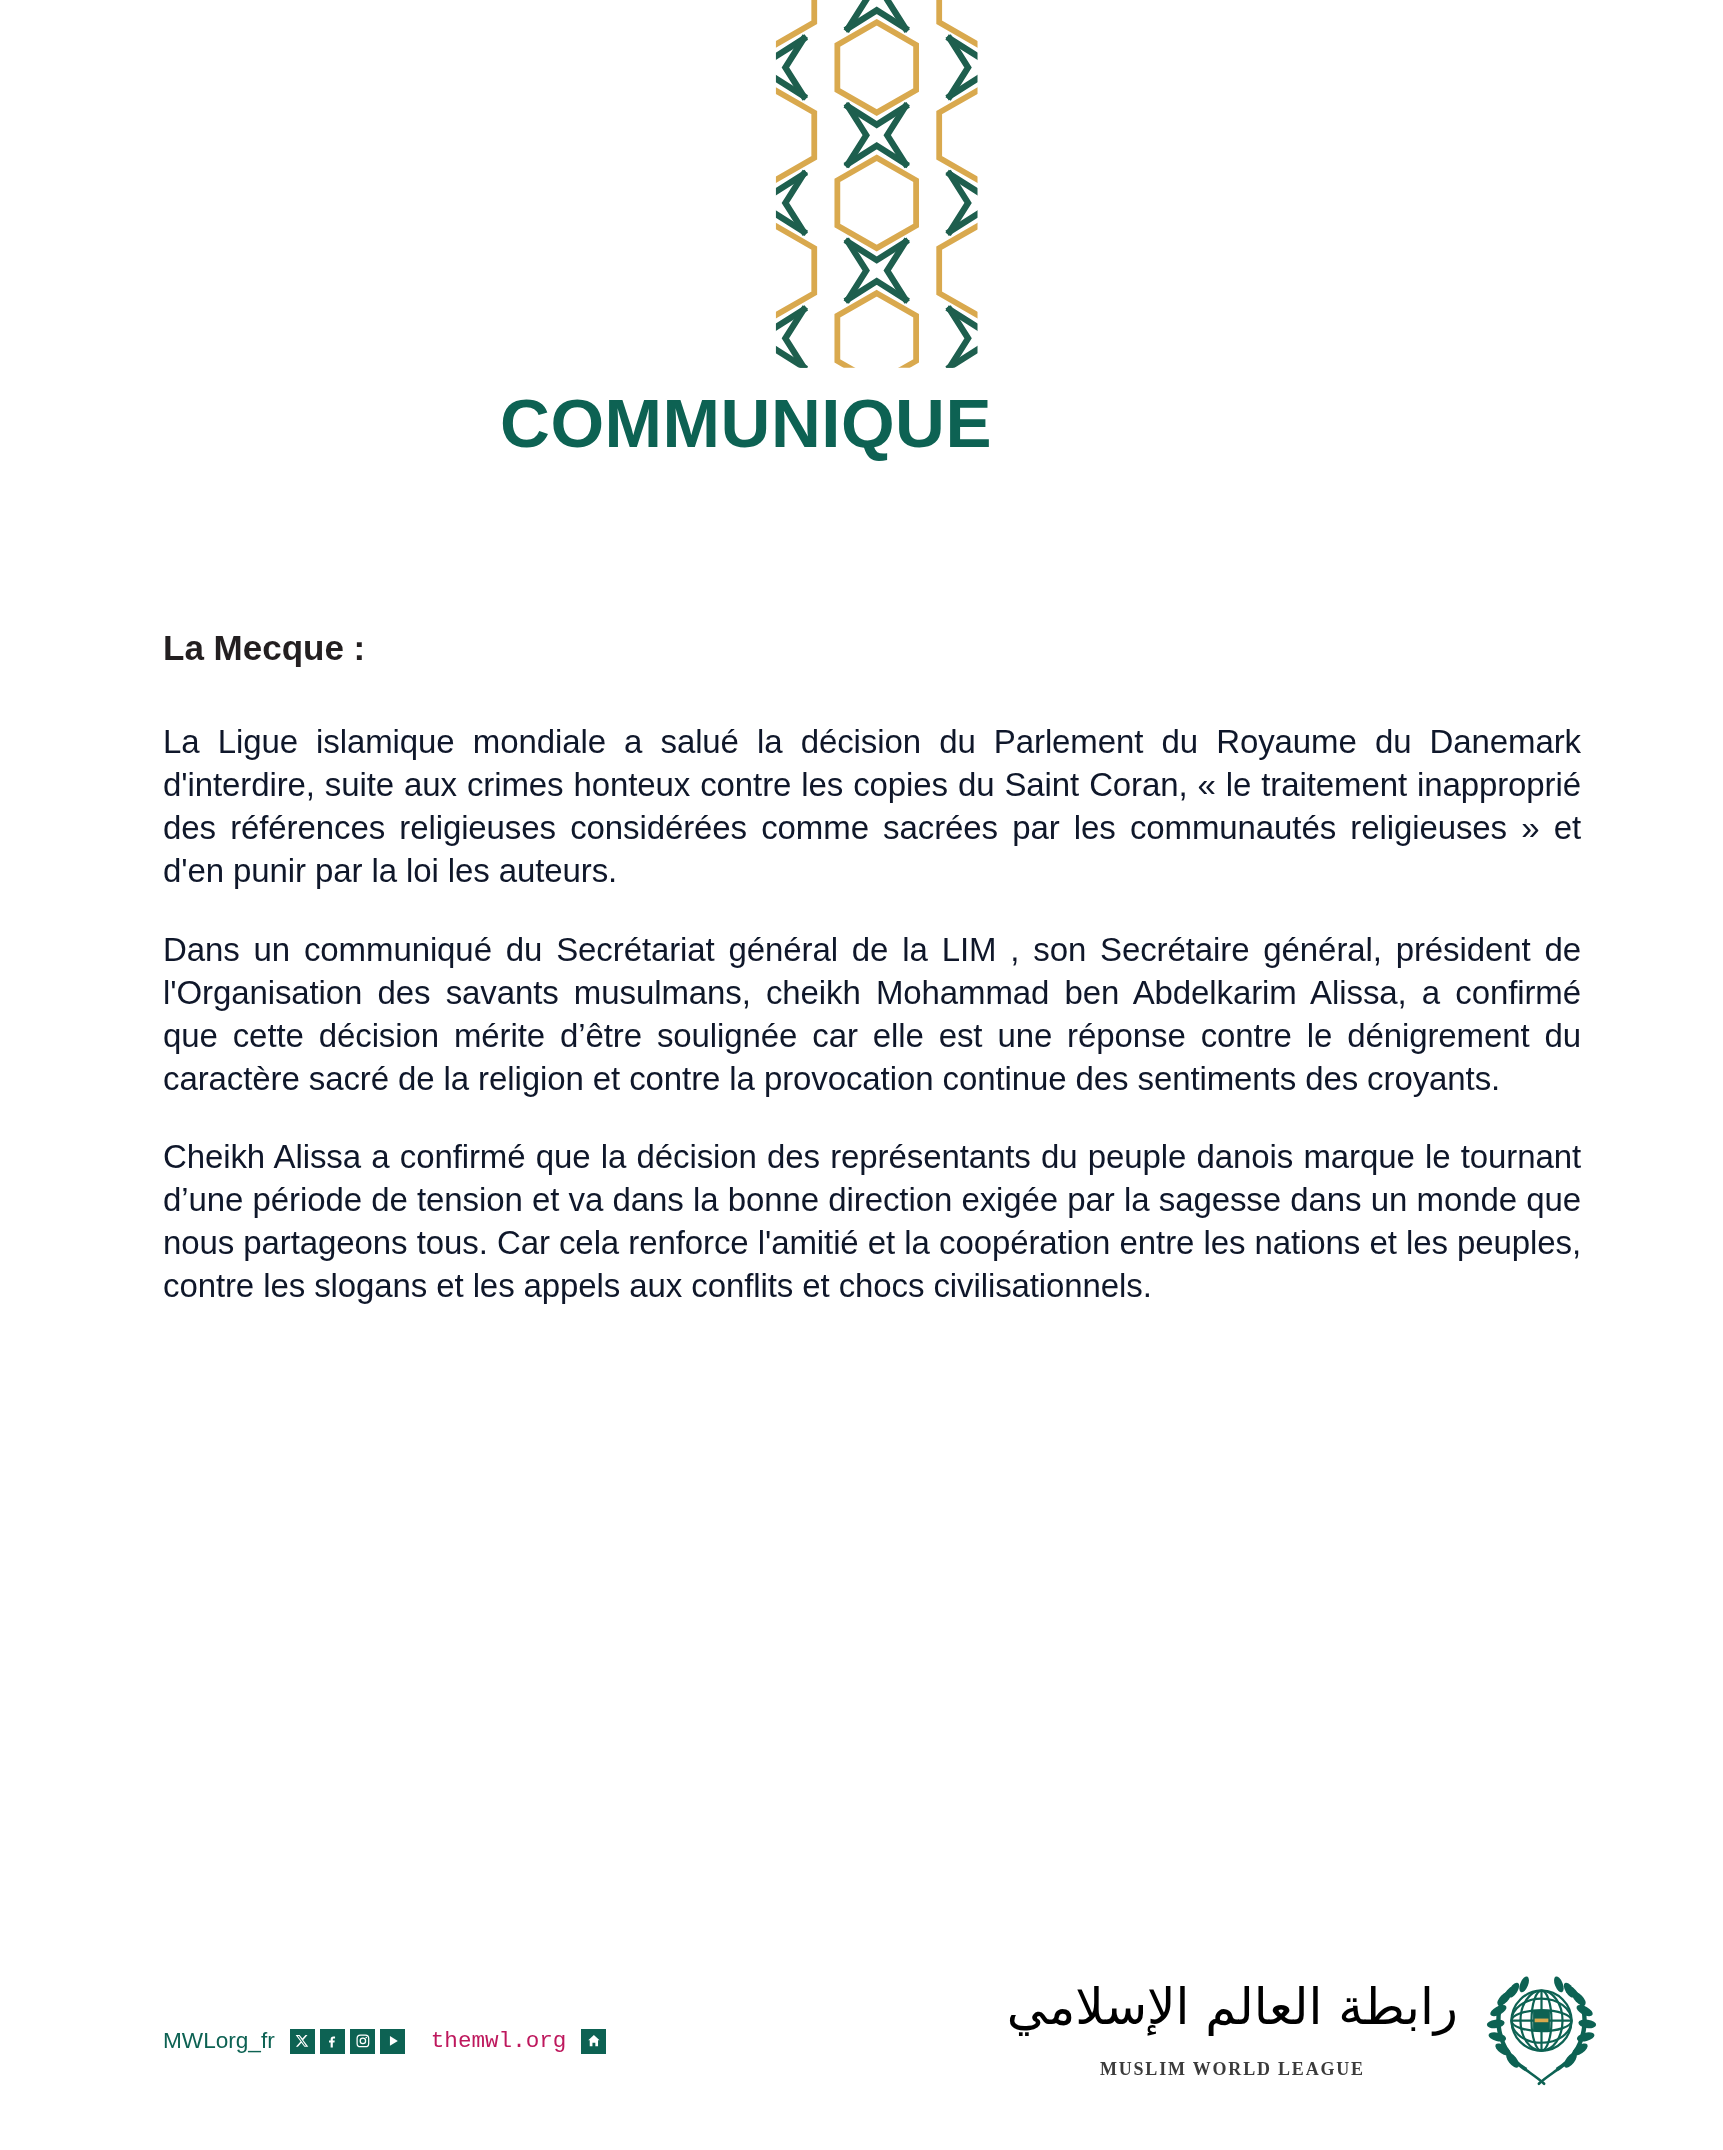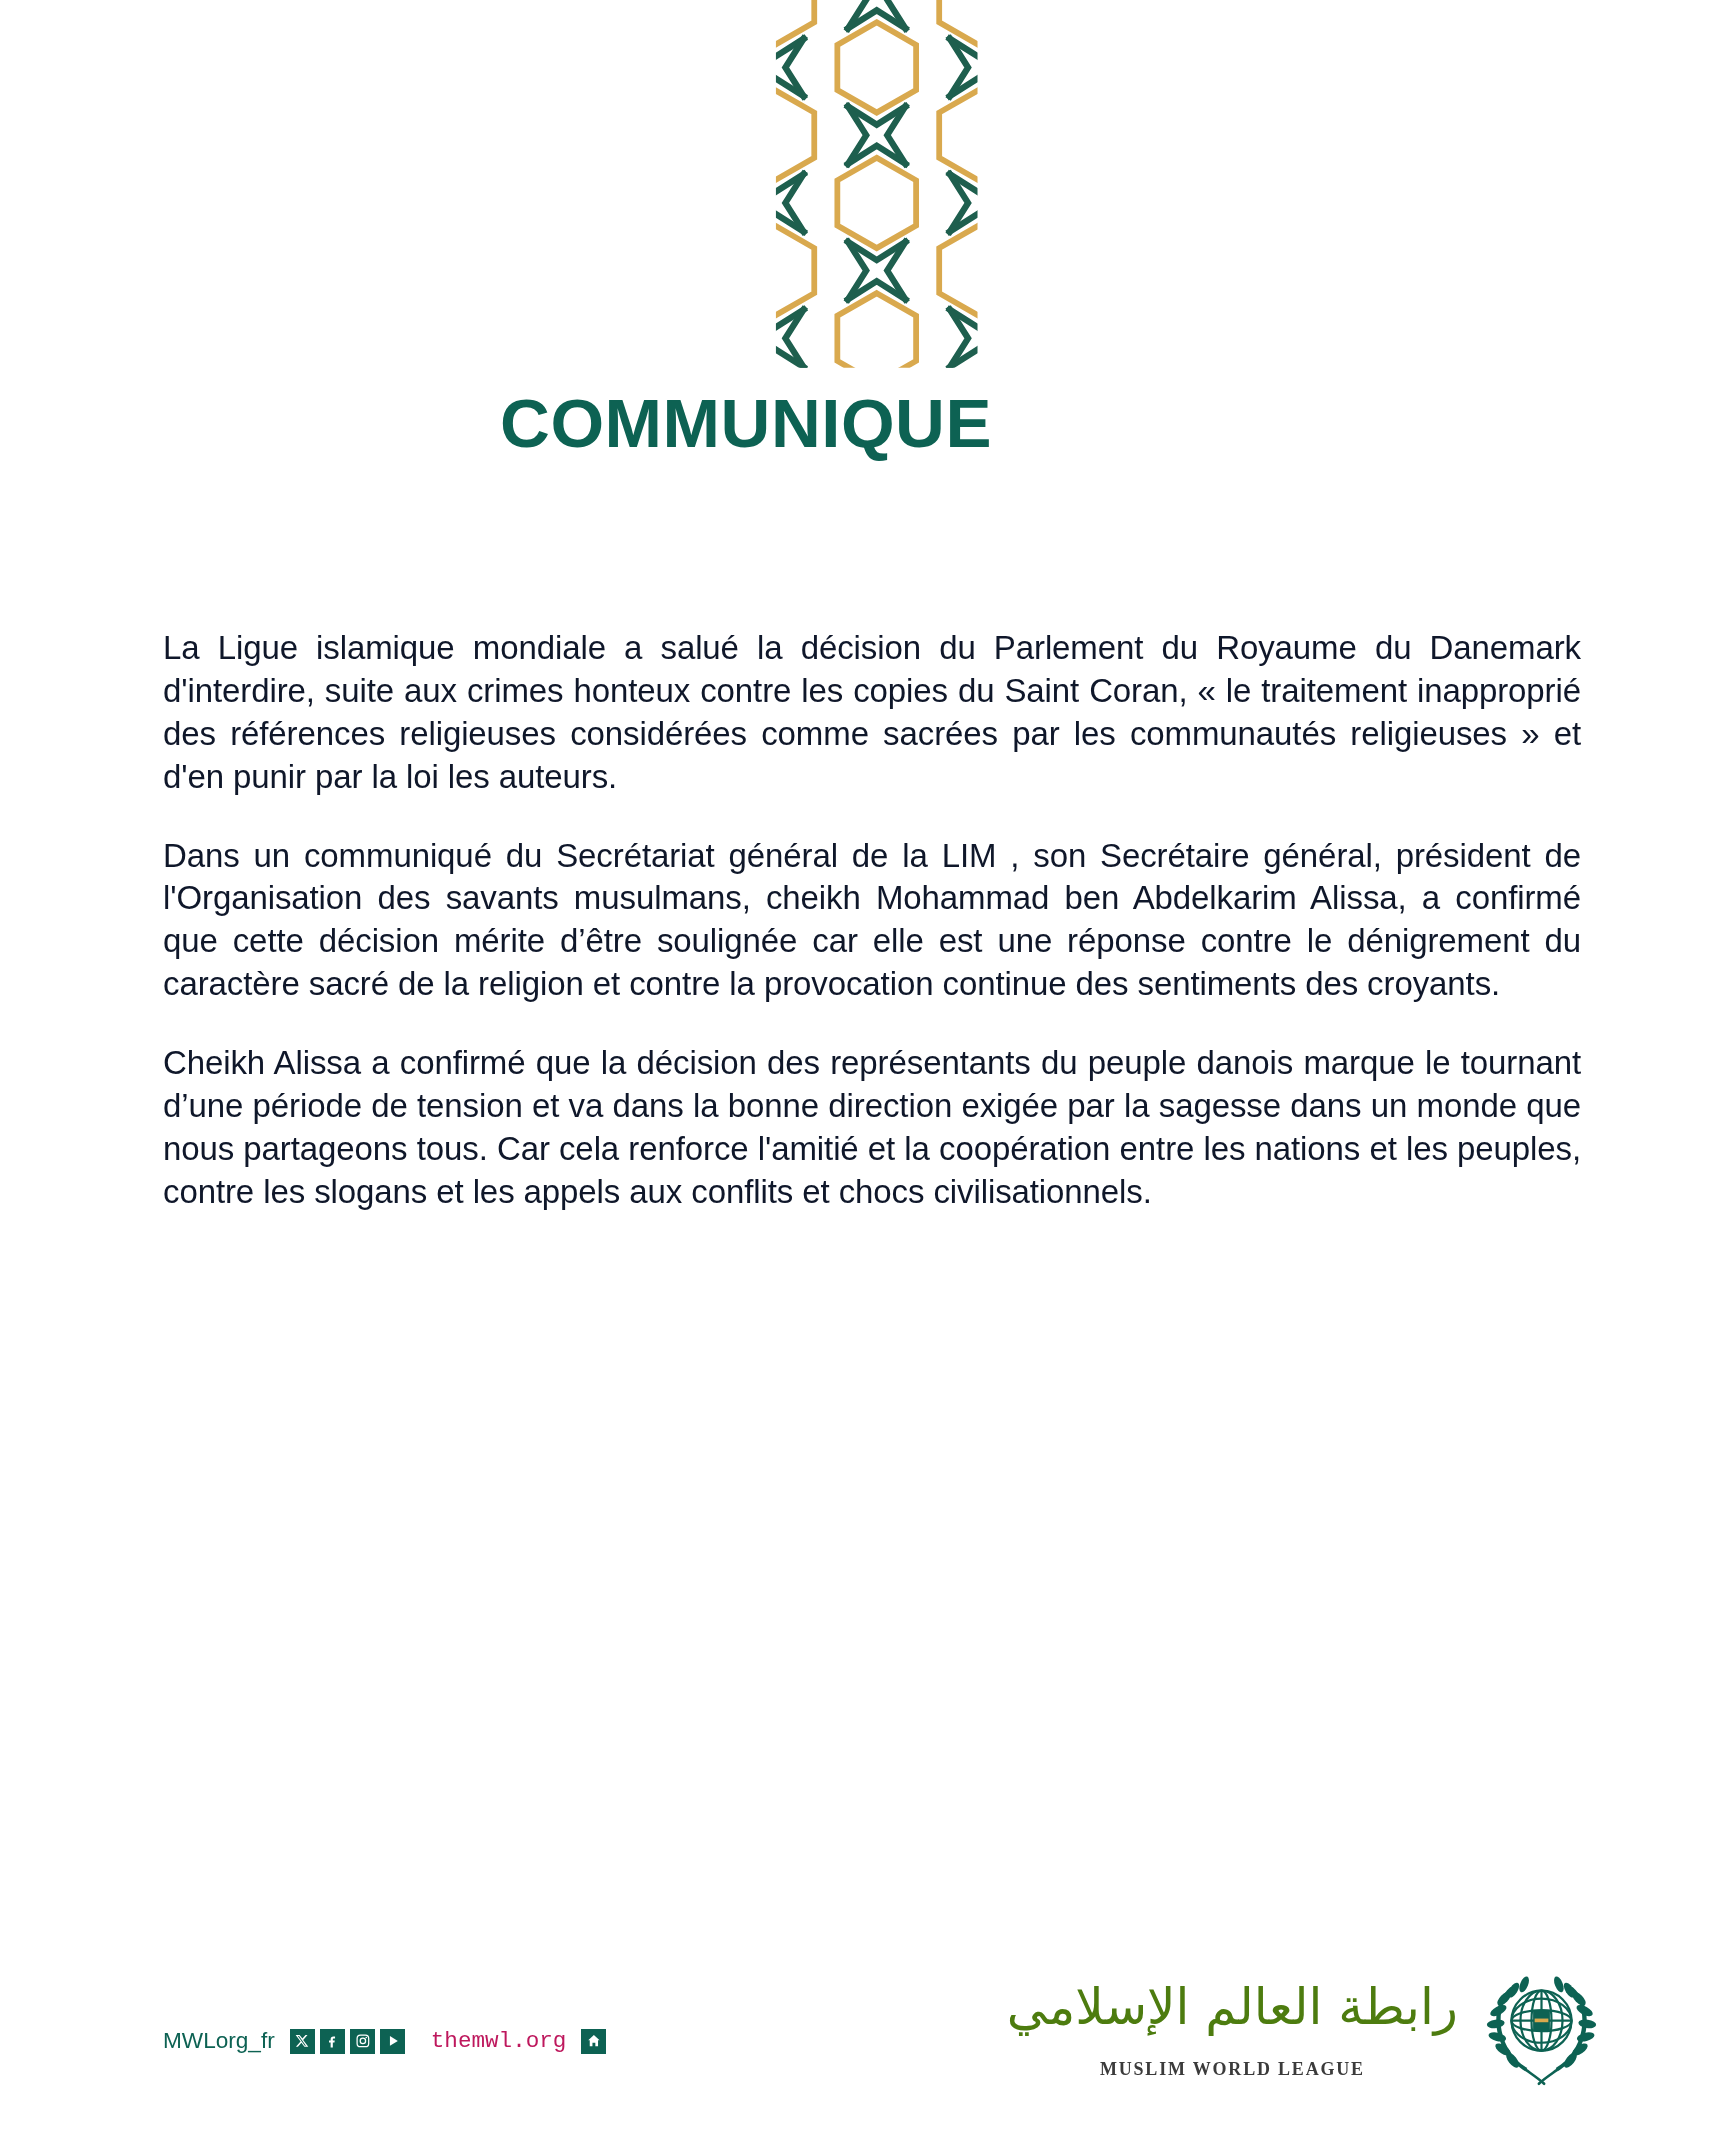--- a/index.html
+++ b/index.html
@@ -140,21 +140,21 @@
   }
   .wordmark {
     display: flex;
     flex-direction: column;
     align-items: center;
     padding-bottom: 8.4px;
   }
   .arabic-calligraphy {
     font-family: "DejaVu Sans", sans-serif;
     font-size: 50px;
-    color: #4d7c0f;
+    color: #000000;
     line-height: 1.1;
     direction: rtl;
     white-space: nowrap;
   }
   .en-name {
     font-family: "Liberation Serif", serif;
     font-size: 18px;
     letter-spacing: 1.8px;
     color: #3b3b3b;
     font-weight: 700;
@@ -221,20 +221,21 @@
       <use href="#chevset" x="1864" y="644"></use>
     </g>
   </svg>
 </div>
 
 <div class="title-wrap">
   <h1 class="doc-title">COMMUNIQUE</h1>
 </div>
 
 <div class="content">
+  <p class="dateline">La Mecque :</p>
   <p class="para">La Ligue islamique mondiale a salué la décision du Parlement du Royaume du Danemark d'interdire, suite aux crimes honteux contre les copies du Saint Coran, « le traitement inapproprié des références religieuses considérées comme sacrées par les communautés religieuses » et d'en punir par la loi les auteurs.</p>
   <p class="para">Dans un communiqué du Secrétariat général de la LIM , son Secrétaire général, président de l'Organisation des savants musulmans, cheikh Mohammad ben Abdelkarim Alissa, a confirmé que cette décision mérite d’être soulignée car elle est une réponse contre le dénigrement du caractère sacré de la religion et contre la provocation continue des sentiments des croyants.</p>
   <p class="para">Cheikh Alissa a confirmé  que la décision des représentants du peuple danois marque le tournant d’une période de tension et va dans la bonne direction exigée par la sagesse dans un monde que nous partageons tous. Car cela renforce l'amitié et la coopération entre les nations et les peuples, contre les slogans et les appels aux conflits et chocs civilisationnels.</p>
 </div>
 
 <div class="footer">
 
   <div class="footer-left">
     <span class="handle">MWLorg_fr</span>
 

